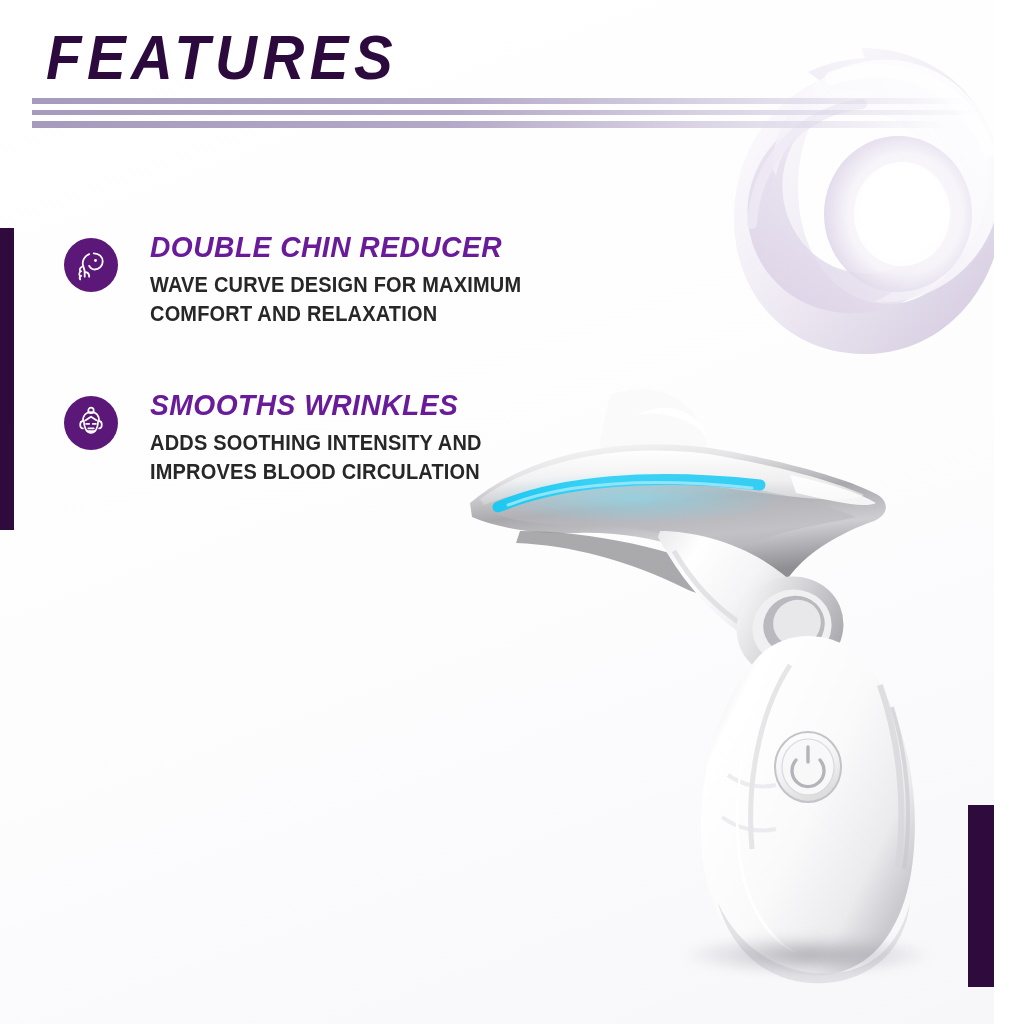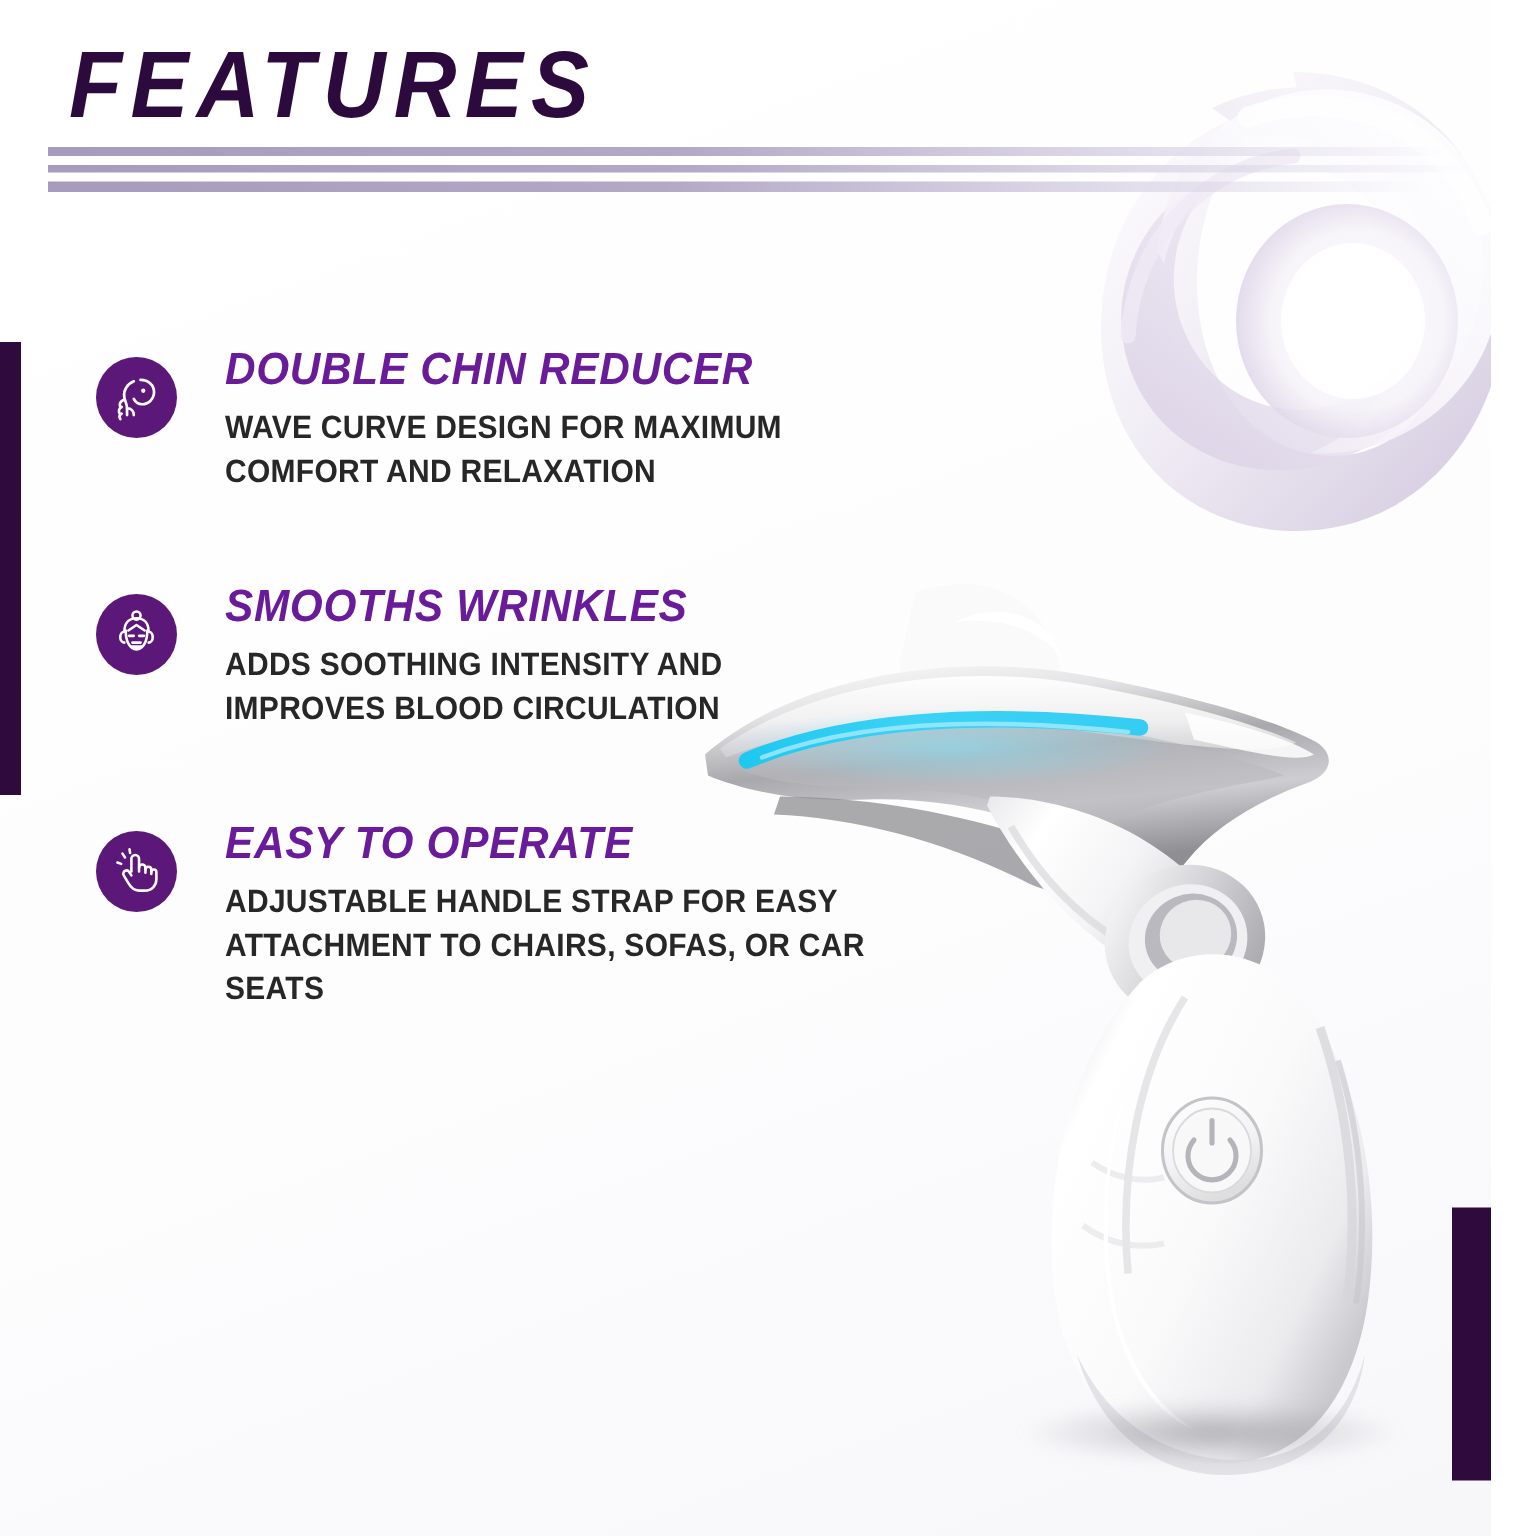--- a/index.html
+++ b/index.html
@@ -253,37 +253,20 @@
             <path d="M22 21 L25.5 21"></path>
             <path d="M17 26 L23 26"></path>
             <path d="M16 29 L24 29"></path>
           </g>
         </svg>
       </div>
       <div class="feature-title">SMOOTHS WRINKLES</div>
       <div class="feature-desc">ADDS SOOTHING INTENSITY AND IMPROVES BLOOD CIRCULATION</div>
     </div>
 
-    <div class="feature">
-      <div class="feature-icon">
-        <svg viewBox="0 0 40 40" width="34" height="34" aria-hidden="true">
-          <g fill="none" stroke="#ffffff" stroke-width="2" stroke-linecap="round" stroke-linejoin="round">
-            <path d="M16 20 L16 10 C16 8.4 17.3 7 19 7 C20.7 7 22 8.4 22 10 L22 20"></path>
-            <path d="M22 17 C22 15.6 23.1 14.5 24.5 14.5 C25.9 14.5 27 15.6 27 17 L27 21"></path>
-            <path d="M27 18.5 C27 17.2 28 16.2 29.3 16.2 C30.6 16.2 31.6 17.2 31.6 18.5 L31.6 22"></path>
-            <path d="M31.6 20.5 C31.6 19.4 32.5 18.5 33.6 18.5 C34.7 18.5 35.6 19.4 35.6 20.5 L35.6 26 C35.6 31 32 35 26.5 35 L22 35 C18 35 15.5 32.5 13.5 29 L10 23 C9.2 21.6 9.8 20 11.2 19.4 C12.4 18.9 13.6 19.3 14.3 20.4 L16 23"></path>
-            <path d="M11 9 L9 6"></path>
-            <path d="M15 5.5 L14.5 2.6"></path>
-            <path d="M8 14 L5 13"></path>
-          </g>
-        </svg>
-      </div>
-      <div class="feature-title">EASY TO OPERATE</div>
-      <div class="feature-desc">ADJUSTABLE HANDLE STRAP FOR EASY ATTACHMENT TO CHAIRS, SOFAS, OR CAR SEATS</div>
-    </div>
 
 
   </div>
 
   <div class="product">
     <div class="product-shadow"></div>
     <svg viewBox="0 0 560 660" width="560" height="660" aria-hidden="true">
       <defs>
         <linearGradient id="headMetal" x1="0" y1="0" x2="0.3" y2="1">
           <stop offset="0%" stop-color="#fdfdfd"></stop>

